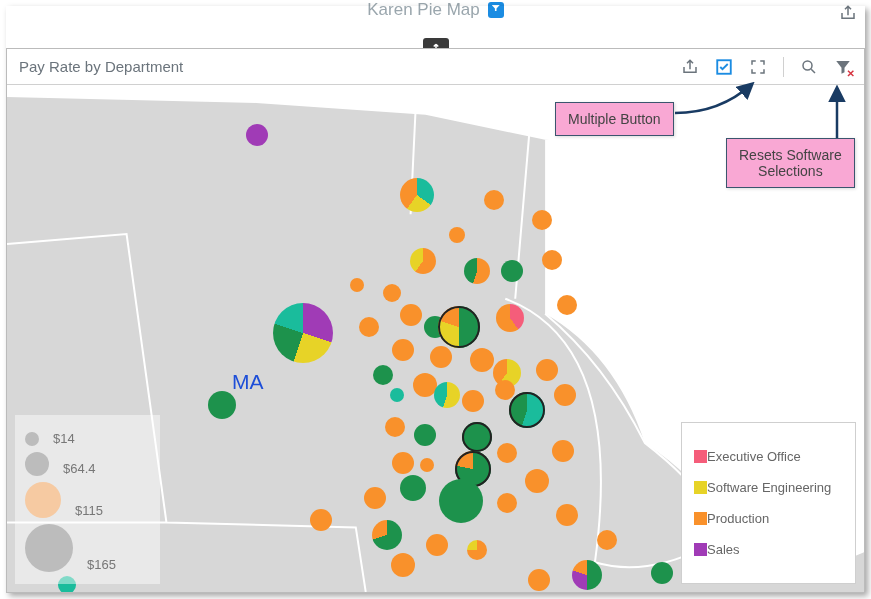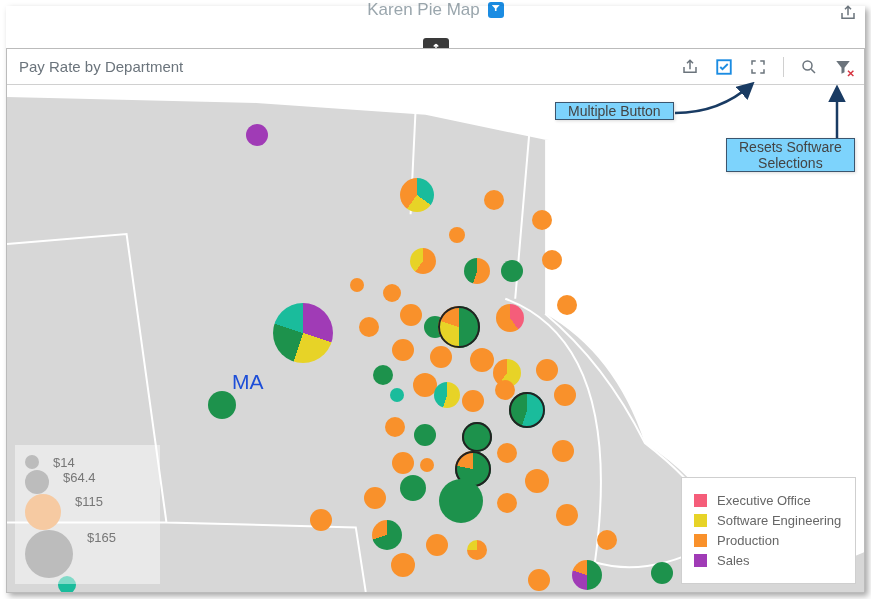--- a/index.html
+++ b/index.html
@@ -36,28 +36,28 @@
 .ic.funnel{position:relative}
 .ic.funnel .x{position:absolute;right:-3px;bottom:-3px;color:#d6333f;font-size:10px;font-weight:bold}
 
 .map{position:relative;height:calc(100% - 36px);background:#d7d7d7;overflow:hidden}
 .map svg.geo{position:absolute;inset:0;width:100%;height:100%}
 .state-label{position:absolute;left:225px;top:285px;font-size:21px;color:#1d4ed8}
 .bubble{position:absolute;border-radius:50%;overflow:hidden}
 .bubble.ring{outline:2px solid #222;outline-offset:-2px}
 
 .size-legend{position:absolute;left:8px;bottom:8px;width:145px;background:rgba(255,255,255,.45);padding:10px 10px 6px}
-.size-legend .row{display:flex;align-items:flex-start;gap:14px;margin:0 0;font-size:13px;color:#777}
+.size-legend .row{display:flex;align-items:flex-end;gap:14px;margin:6px 0;font-size:13px;color:#777}
 .dot{border-radius:50%;background:#bcbcbc}
 
 .color-legend{position:absolute;right:8px;bottom:8px;width:175px;background:#fff;border:1px solid #cfcfcf;padding:10px 12px;font-size:13px;color:#666}
-.color-legend .row{display:flex;align-items:center;gap:10px;margin:5px 0}
+.color-legend .row{display:flex;align-items:center;margin:16px 0}
 .sw{width:13px;height:13px}
 
-.callout{position:absolute;background:#7dd3fc;border:1px solid var(--c-border);padding:0 12px;font-size:14px;color:#444;text-align:center;box-shadow:1px 1px 3px rgba(0,0,0,.15)}
+.callout{position:absolute;background:#f9a8d4;border:1px solid var(--c-border);padding:8px 12px;font-size:14px;color:#444;text-align:center;box-shadow:1px 1px 3px rgba(0,0,0,.15)}
 .arrow{position:absolute;pointer-events:none}
 </style>
 </head>
 <body>
 
 <div class="stage">
   <div class="hdr">
     <div class="title">
       <span>Karen Pie Map</span>
       <span class="filter-bubble"></span>

